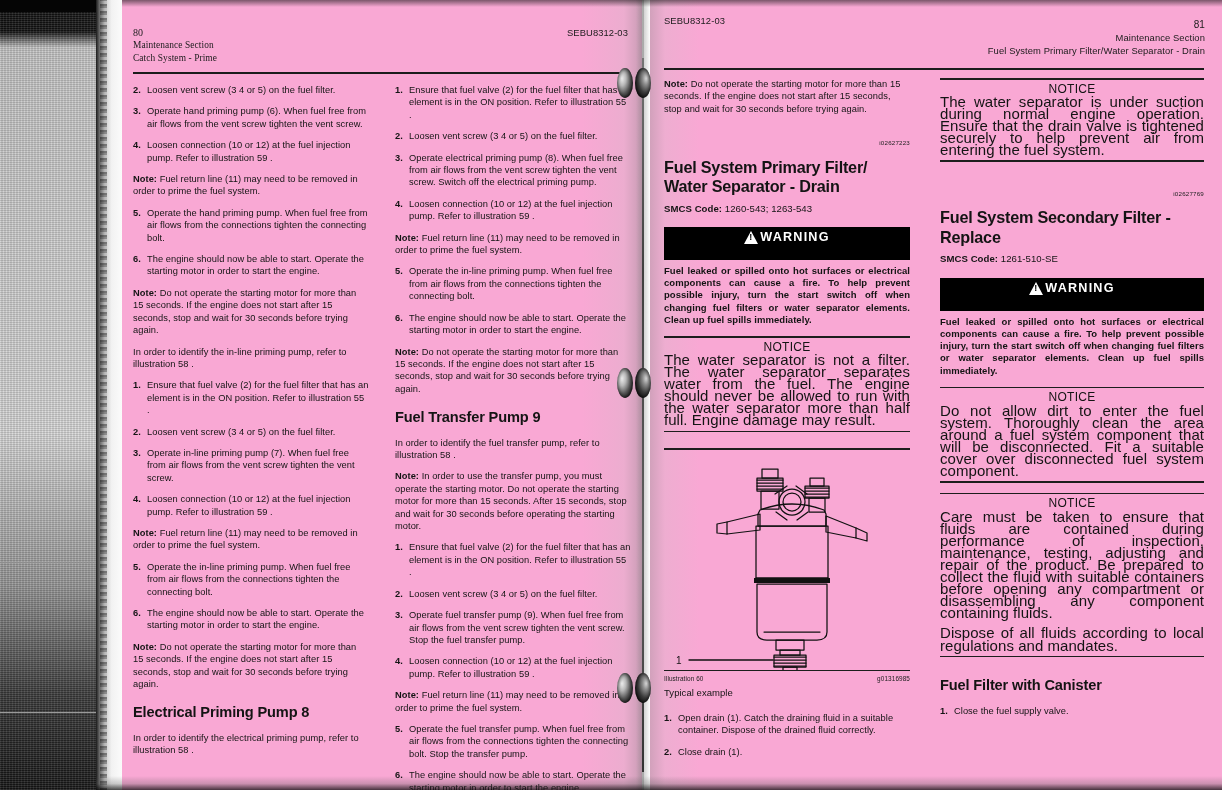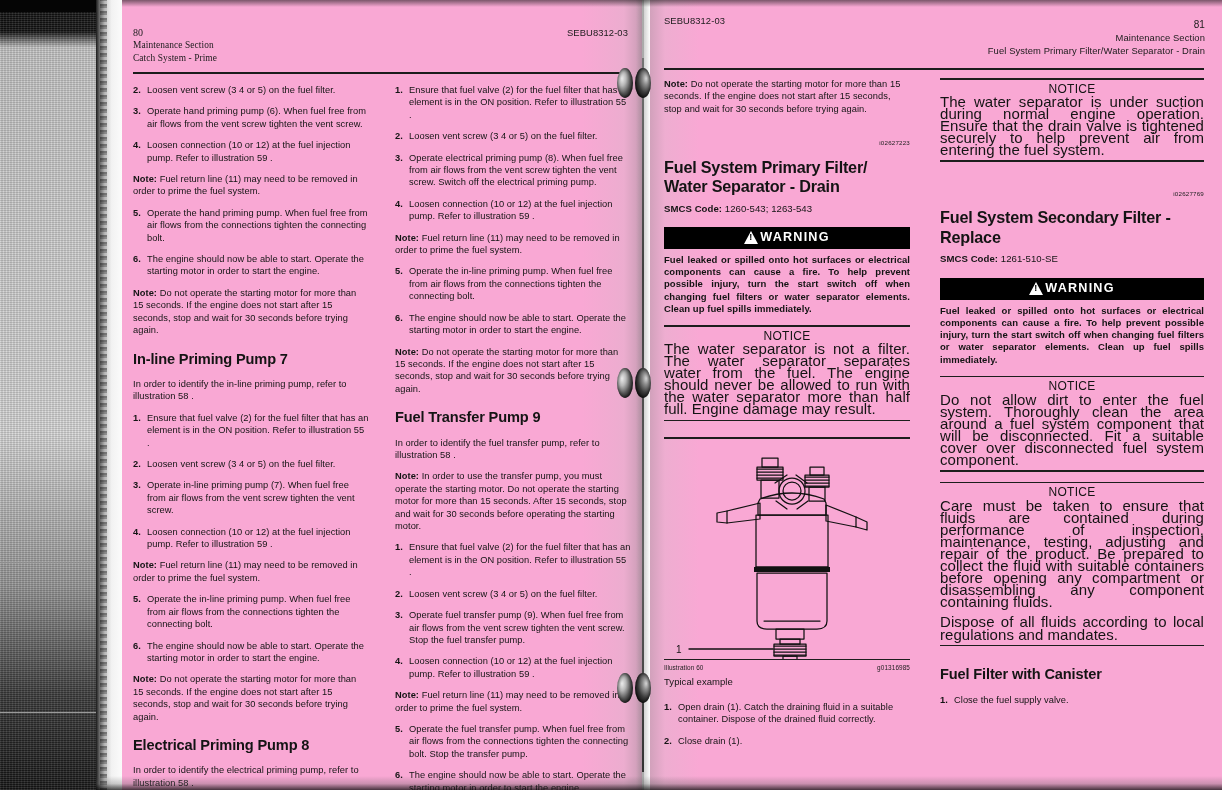--- a/index.html
+++ b/index.html
@@ -189,21 +189,21 @@
   }
 
   
   .warnbar {
     background: #000;
     color: #fff;
     text-align: center;
     font-weight: bold;
     font-size: 12.6px;
     letter-spacing: 1.2px;
-    padding: 4px 0 5px 0;
+    padding: 4px 0 16px 0;
     margin: 0 0 5px 0;
     display: flex;
     align-items: center;
     justify-content: center;
     gap: 2px;
   }
   .tri {
     display:inline-block;
     width: 0; height: 0;
     border-left: 7.5px solid transparent;
@@ -306,21 +306,20 @@
         <span class="n">5.</span>
         <span>Operate the hand priming pump. When fuel free from air flows from the connections tighten the connecting bolt.</span>
       </div>
       <div class="numitem">
         <span class="n">6.</span>
         <span>The engine should now be able to start. Operate the starting motor in order to start the engine.</span>
       </div>
 
       <p class="para note"><b>Note:</b><span> Do not operate the starting motor for more than 15 seconds. If the engine does not start after 15 seconds, stop and wait for 30 seconds before trying again.</span></p>
 
-      <h2 class="head">In-line Priming Pump 7</h2>
       <p class="para">In order to identify the in-line priming pump, refer to illustration 58 .</p>
 
       <div class="numitem">
         <span class="n">1.</span>
         <span>Ensure that fuel valve (2) for the fuel filter that has an element is in the ON position. Refer to illustration 55 .</span>
       </div>
       <div class="numitem">
         <span class="n">2.</span>
         <span>Loosen vent screw (3 4 or 5) on the fuel filter.</span>
       </div>

